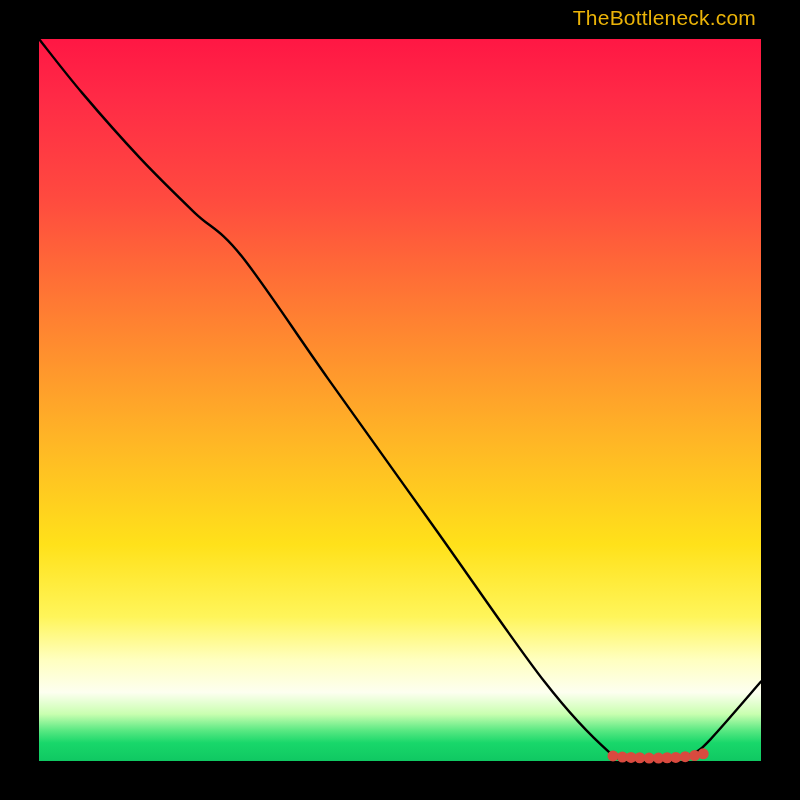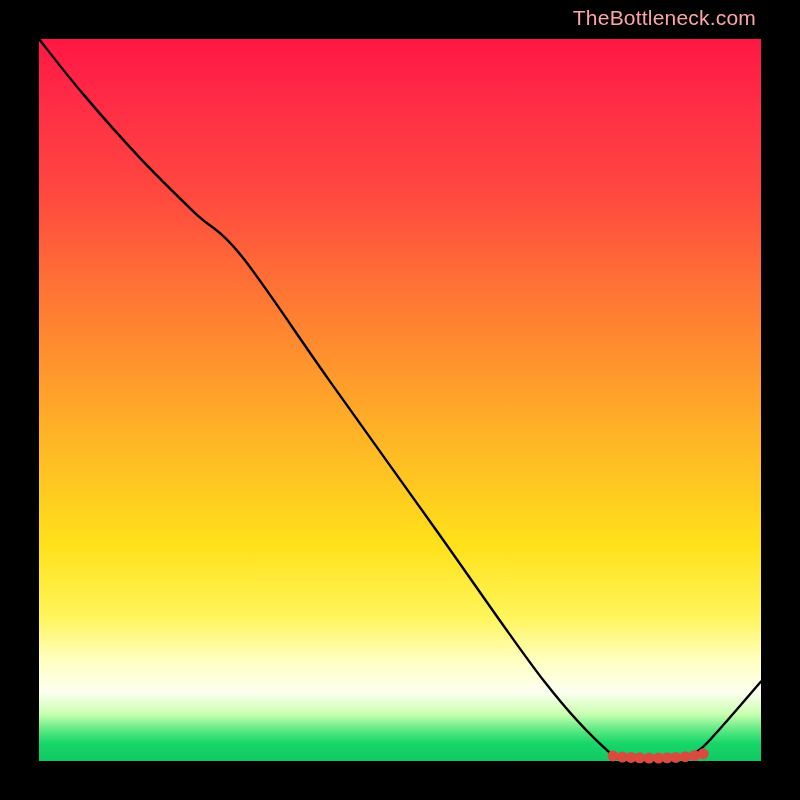--- a/index.html
+++ b/index.html
@@ -22,21 +22,21 @@
     left: 39px;
     top: 39px;
     width: 722px;
     height: 722px;
     box-sizing: border-box;
   }
   .watermark {
     position: absolute;
     top: 6px;
     right: 44px;
-    color: #fca5a5;
+    color: #eab308;
     font-size: 21px;
     font-weight: 500;
     letter-spacing: 0.2px;
   }
   svg.curve {
     position: absolute;
     left: 0; top: 0;
     overflow: visible;
   }
 </style>

